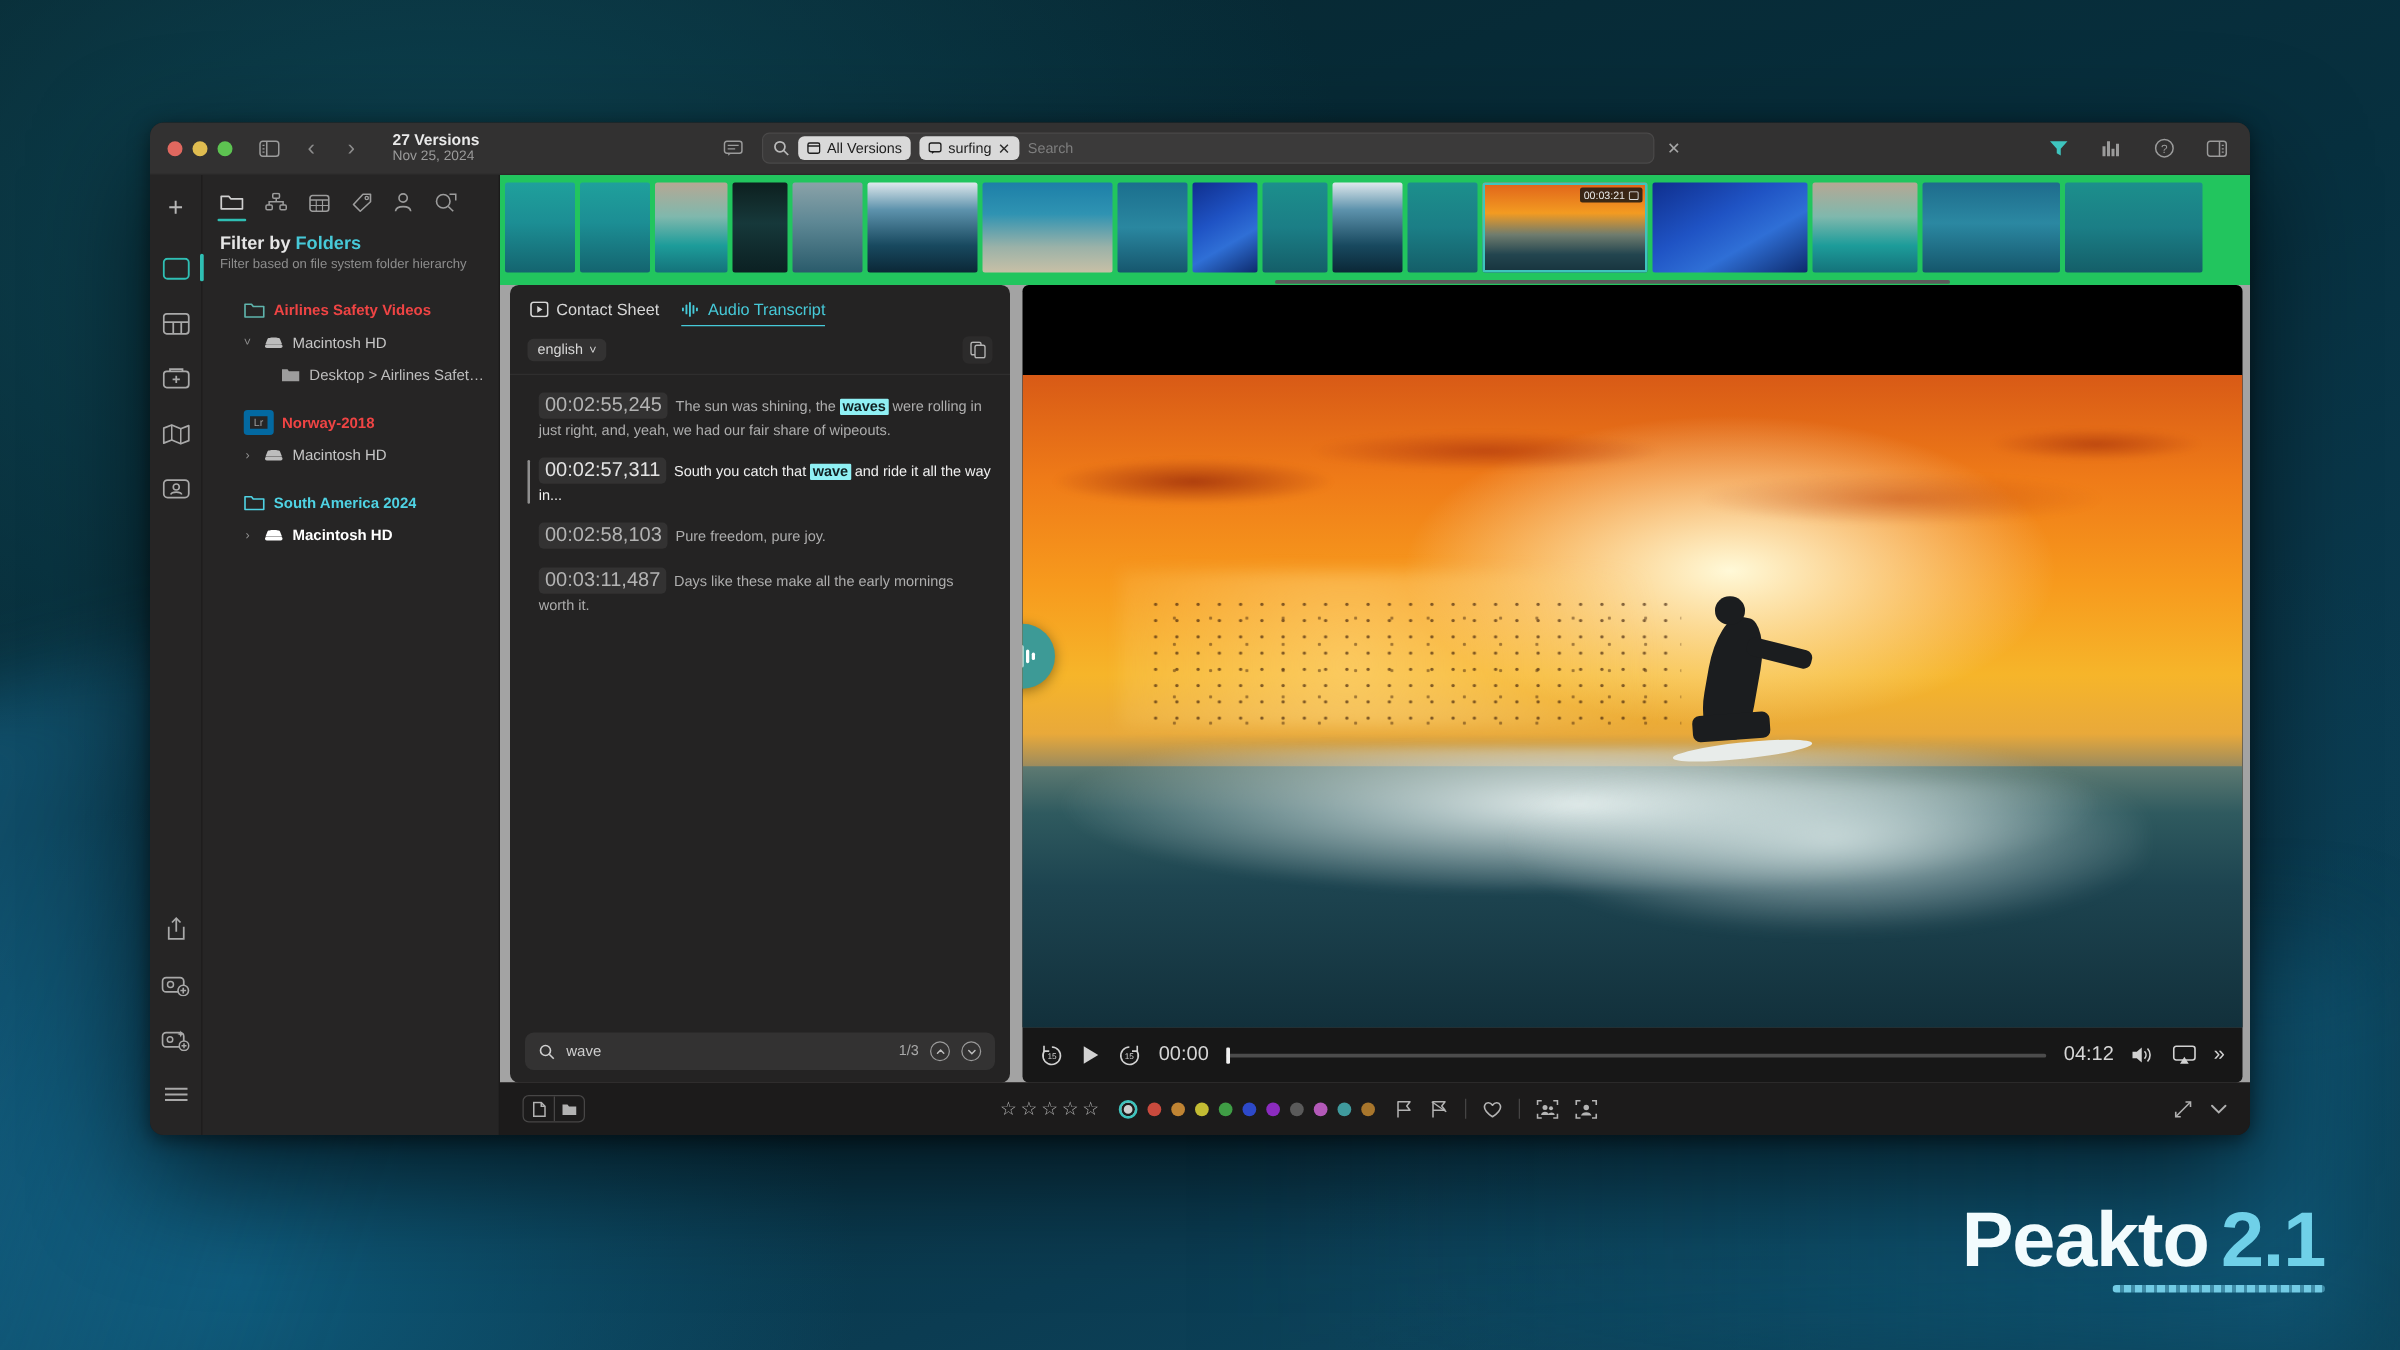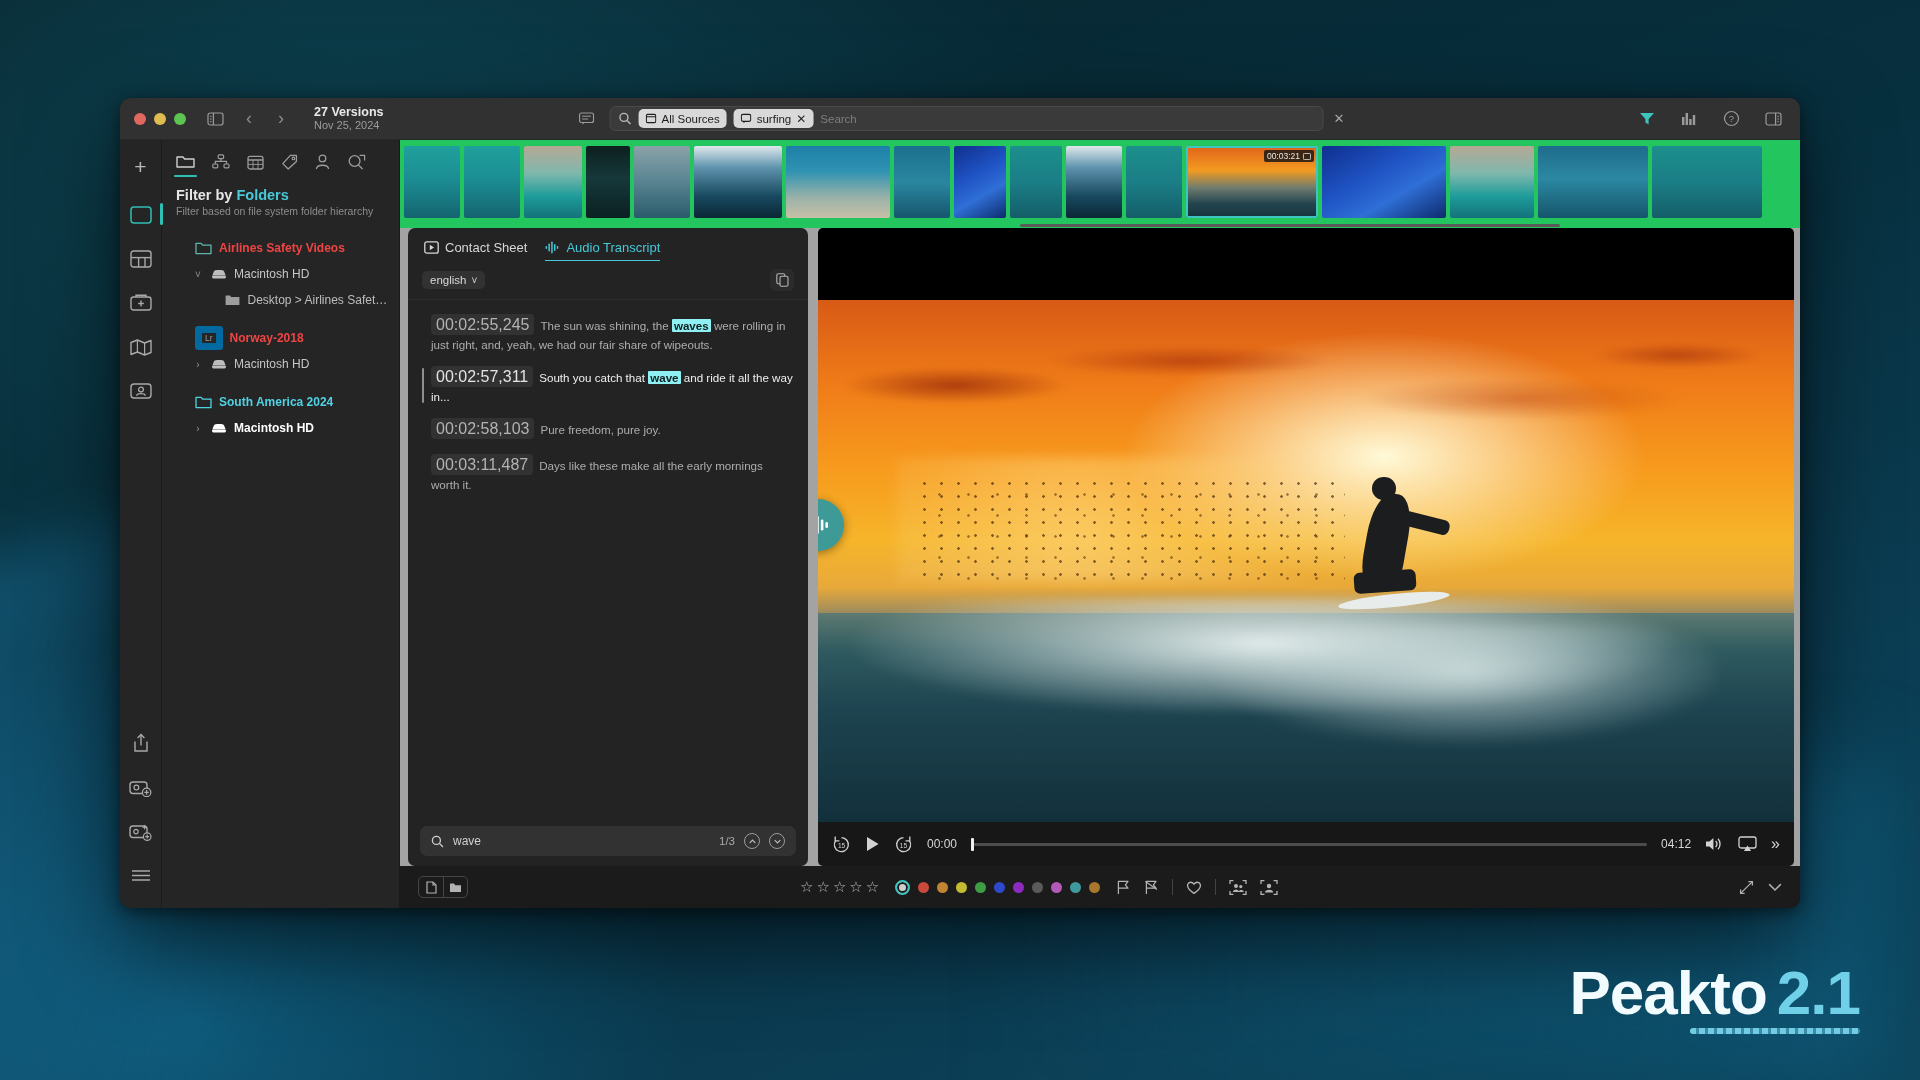--- a/index.html
+++ b/index.html
@@ -100,21 +100,21 @@
   .sb-sub { padding:2px 14px 0 14px; font-size:10.5px; color:#8d8d8d; }
   .tree { padding:18px 8px 0 8px; }
   .tnode { display:flex; align-items:center; gap:7px; height:26px; padding-left:6px; font-size:12px; }
   .tnode .chev { width:12px; color:#8f8f8f; font-size:10px; text-align:center; }
   .tnode .lbl { white-space:nowrap; overflow:hidden; text-overflow:ellipsis; }
   .cat { color:#ef4444; font-weight:bold; }
   .cat.sel { color:#4fd2e3; }
   .disk { color:#c6c6c6; }
   .disk.sel { color:#ffffff; font-weight:bold; }
   .path { color:#bdbdbd; }
-  .lr-badge { border:7px solid #0369a1; color:#9d9d9d; font-size:8.5px; border-radius:3px;
+  .lr-badge { border:5px solid #0369a1; color:#9d9d9d; font-size:8.5px; border-radius:3px;
               padding:1px 3px; line-height:1; }
 
   
   .center { flex:1; display:flex; flex-direction:column; min-width:0; background:#1c1b1b; }
 
   
   .filmstrip-wrap { height:88px; flex:0 0 88px; background:#22c55e; position:relative; padding:6px 0 0 0; }
   .filmstrip { display:flex; gap:4px; height:72px; padding:0 4px; }
   .thumb { height:72px; border-radius:2px; position:relative; overflow:hidden; flex:0 0 auto; }
   .thumb.sel { outline:2px solid #3ec4be; outline-offset:-2px; }
@@ -199,21 +199,21 @@
   .surfer .arm  { position:absolute; left:46%; top:20%; width:34%; height:8%; background:#1b1d1f;
                   border-radius:6px; transform: rotate(14deg); }
   .surfer .leg  { position:absolute; left:18%; top:50%; width:40%; height:11%; background:#1b1d1f;
                   border-radius:6px; transform: rotate(-4deg); }
   .surfer .board{ position:absolute; left:8%; top:62%; width:72%; height:7%; background:#e8ecea;
                   border-radius:50%; transform: rotate(-6deg); }
 
   .playbar { height:44px; flex:0 0 44px; background:#171717; display:flex; align-items:center;
              gap:14px; padding:0 14px; border-radius:0 0 5px 5px; }
   .pb-ic { color:#d2d2d2; display:flex; align-items:center; }
-  .pb-time { color:#d6d6d6; font-size:12px; }
+  .pb-time { color:#d6d6d6; font-size:16px; }
   .track { flex:1; height:3px; background:#4c4c4c; border-radius:2px; position:relative; }
   .track .play-head { position:absolute; left:0; top:-5px; width:2.5px; height:13px; background:#f1f1f1; border-radius:1px; }
 
   
   .statusbar { height:42px; flex:0 0 42px; background:#1c1b1b; display:flex; align-items:center; }
   .sb-left { width:400px; flex:0 0 400px; display:flex; align-items:center; gap:0; padding-left:18px; }
   .seg { display:flex; border:1px solid #474646; border-radius:5px; overflow:hidden; }
   .seg > div { width:24px; height:20px; display:flex; align-items:center; justify-content:center;
                color:#b2b2b2; }
   .seg > div + div { border-left:1px solid #474646; }
@@ -285,21 +285,21 @@
           <svg width="13" height="13" viewBox="0 0 13 13">
               <circle cx="5.4" cy="5.4" r="4" fill="none" stroke="currentColor" stroke-width="1.4"></circle>
               <line x1="8.4" y1="8.4" x2="12" y2="12" stroke="currentColor" stroke-width="1.4"></line>
             </svg>
         </span>
         <span class="token">
           <svg width="11" height="11" viewBox="0 0 11 11">
               <rect x="0.8" y="1.4" width="9.4" height="8.2" rx="1.4" fill="none" stroke="currentColor" stroke-width="1.1"></rect>
               <line x1="0.8" y1="3.8" x2="10.2" y2="3.8" stroke="currentColor" stroke-width="1.1"></line>
             </svg>
-          <span>All Sources</span>
+          <span>All Versions</span>
         </span>
         <span class="token">
           <svg width="11" height="11" viewBox="0 0 11 11">
               <rect x="0.8" y="1.4" width="9.4" height="7" rx="1.6" fill="none" stroke="currentColor" stroke-width="1.1"></rect>
               <path d="M3 8.4 L3 10.2 L5 8.4 Z" fill="currentColor"></path>
             </svg>
           <span>surfing</span>
           <span class="x">✕</span>
         </span>
         <span class="search-ph">Search</span>

